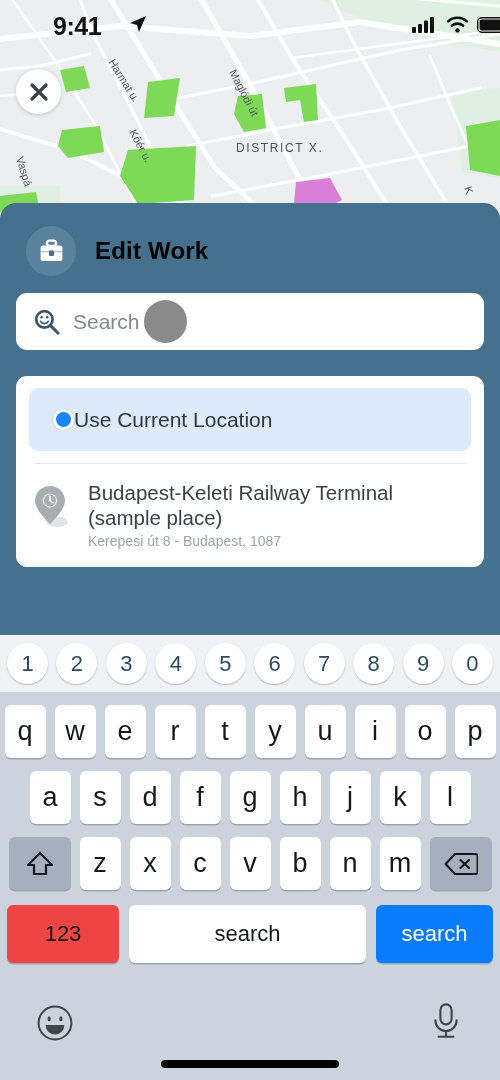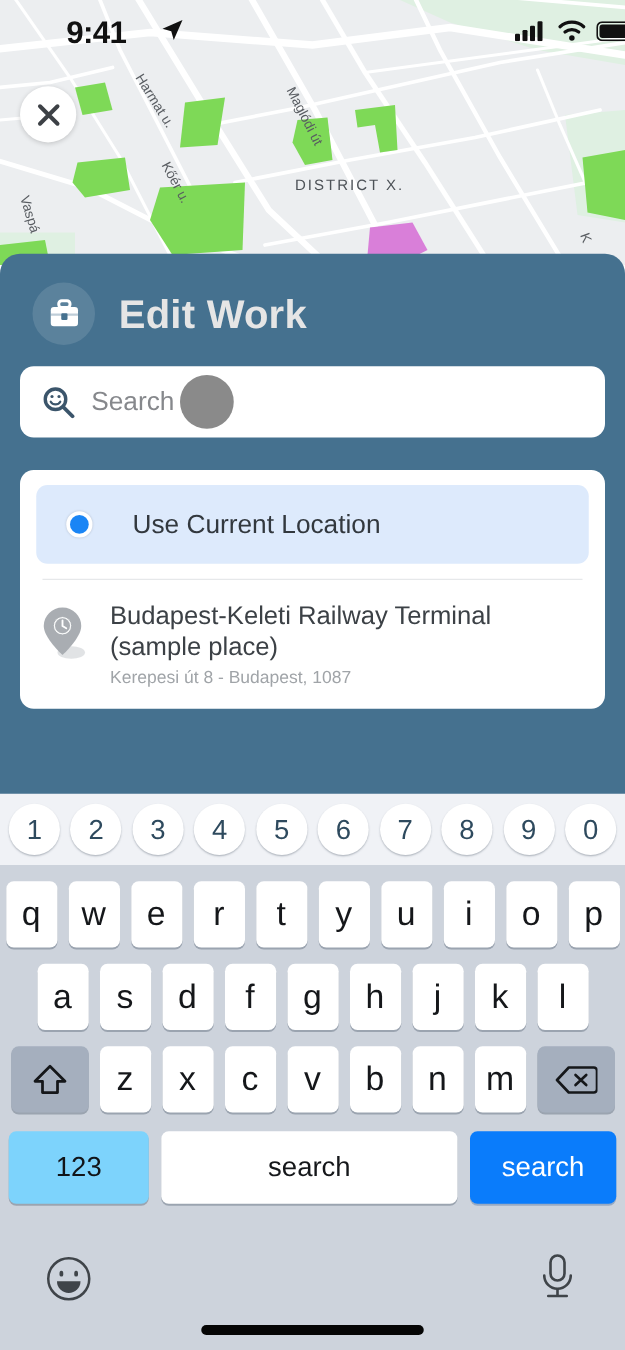--- a/index.html
+++ b/index.html
@@ -55,21 +55,21 @@
     padding: 22px 0 0 26px; height: 74px;
   }
   .hdr-icon-circle {
     width: 50px; height: 50px; border-radius: 50%;
     background: rgba(255,255,255,0.12);
     display: flex; align-items: center; justify-content: center;
     flex: none;
   }
   .hdr-title {
     margin-left: 19px;
-    font-size: 32px; font-weight: bold; color: #e5e5e5;
+    font-size: 24px; font-weight: bold; color: #000000;
     letter-spacing: 0.2px;
   }
 
   
   .search-wrap {
     margin: 16px 16px 0 16px;
     height: 57px; background: #ffffff; border-radius: 11px;
     display: flex; align-items: center; padding-left: 18px;
     position: relative;
   }
@@ -93,21 +93,21 @@
     display: flex; align-items: center; padding-left: 24px;
   }
   .radio-outer {
     width: 21px; height: 21px; border-radius: 50%;
     background: #ffffff; flex: none;
     display: flex; align-items: center; justify-content: center;
     box-shadow: 0 0 2px rgba(0,0,0,0.18);
   }
   .radio-inner { width: 15px; height: 15px; border-radius: 50%; background: #1a85f5; }
   .row-current-label {
-    margin-left: 32px; font-size: 21px; color: #32383e;
+    font-size: 21px; color: #32383e;
   }
   .divider { height: 1px; background: #e6e8ea; margin: 0 18px; }
   .row-place {
     display: flex; padding: 16px 16px 18px 18px;
   }
   .pin-col { width: 50px; flex: none; padding-top: 4px; }
   .place-text { flex: 1; padding-left: 4px; }
   .place-name {
     font-size: 20.5px; color: #3c4146; line-height: 25px;
   }
@@ -147,21 +147,21 @@
     width: 62px; height: 53px;
     display: flex; align-items: center; justify-content: center;
     box-shadow: 0 1.5px 0.5px rgba(115,125,140,0.55);
   }
   .krow-bottom {
     display: flex; align-items: center; gap: 10px;
     margin-top: 15px; padding: 0 7px;
   }
   .key-123 {
     width: 112px; height: 58px; border-radius: 6px;
-    background: #7dd3fc; color: #111418; font-size: 22px;
+    background: #ef4444; color: #111418; font-size: 22px;
     display: flex; align-items: center; justify-content: center;
     box-shadow: 0 1.5px 0.5px rgba(115,125,140,0.55);
   }
   .key-space {
     flex: 1; height: 58px; border-radius: 6px;
     background: #ffffff; color: #15171a; font-size: 22px;
     display: flex; align-items: center; justify-content: center;
     box-shadow: 0 1.5px 0.5px rgba(115,125,140,0.55);
   }
   .key-search {

